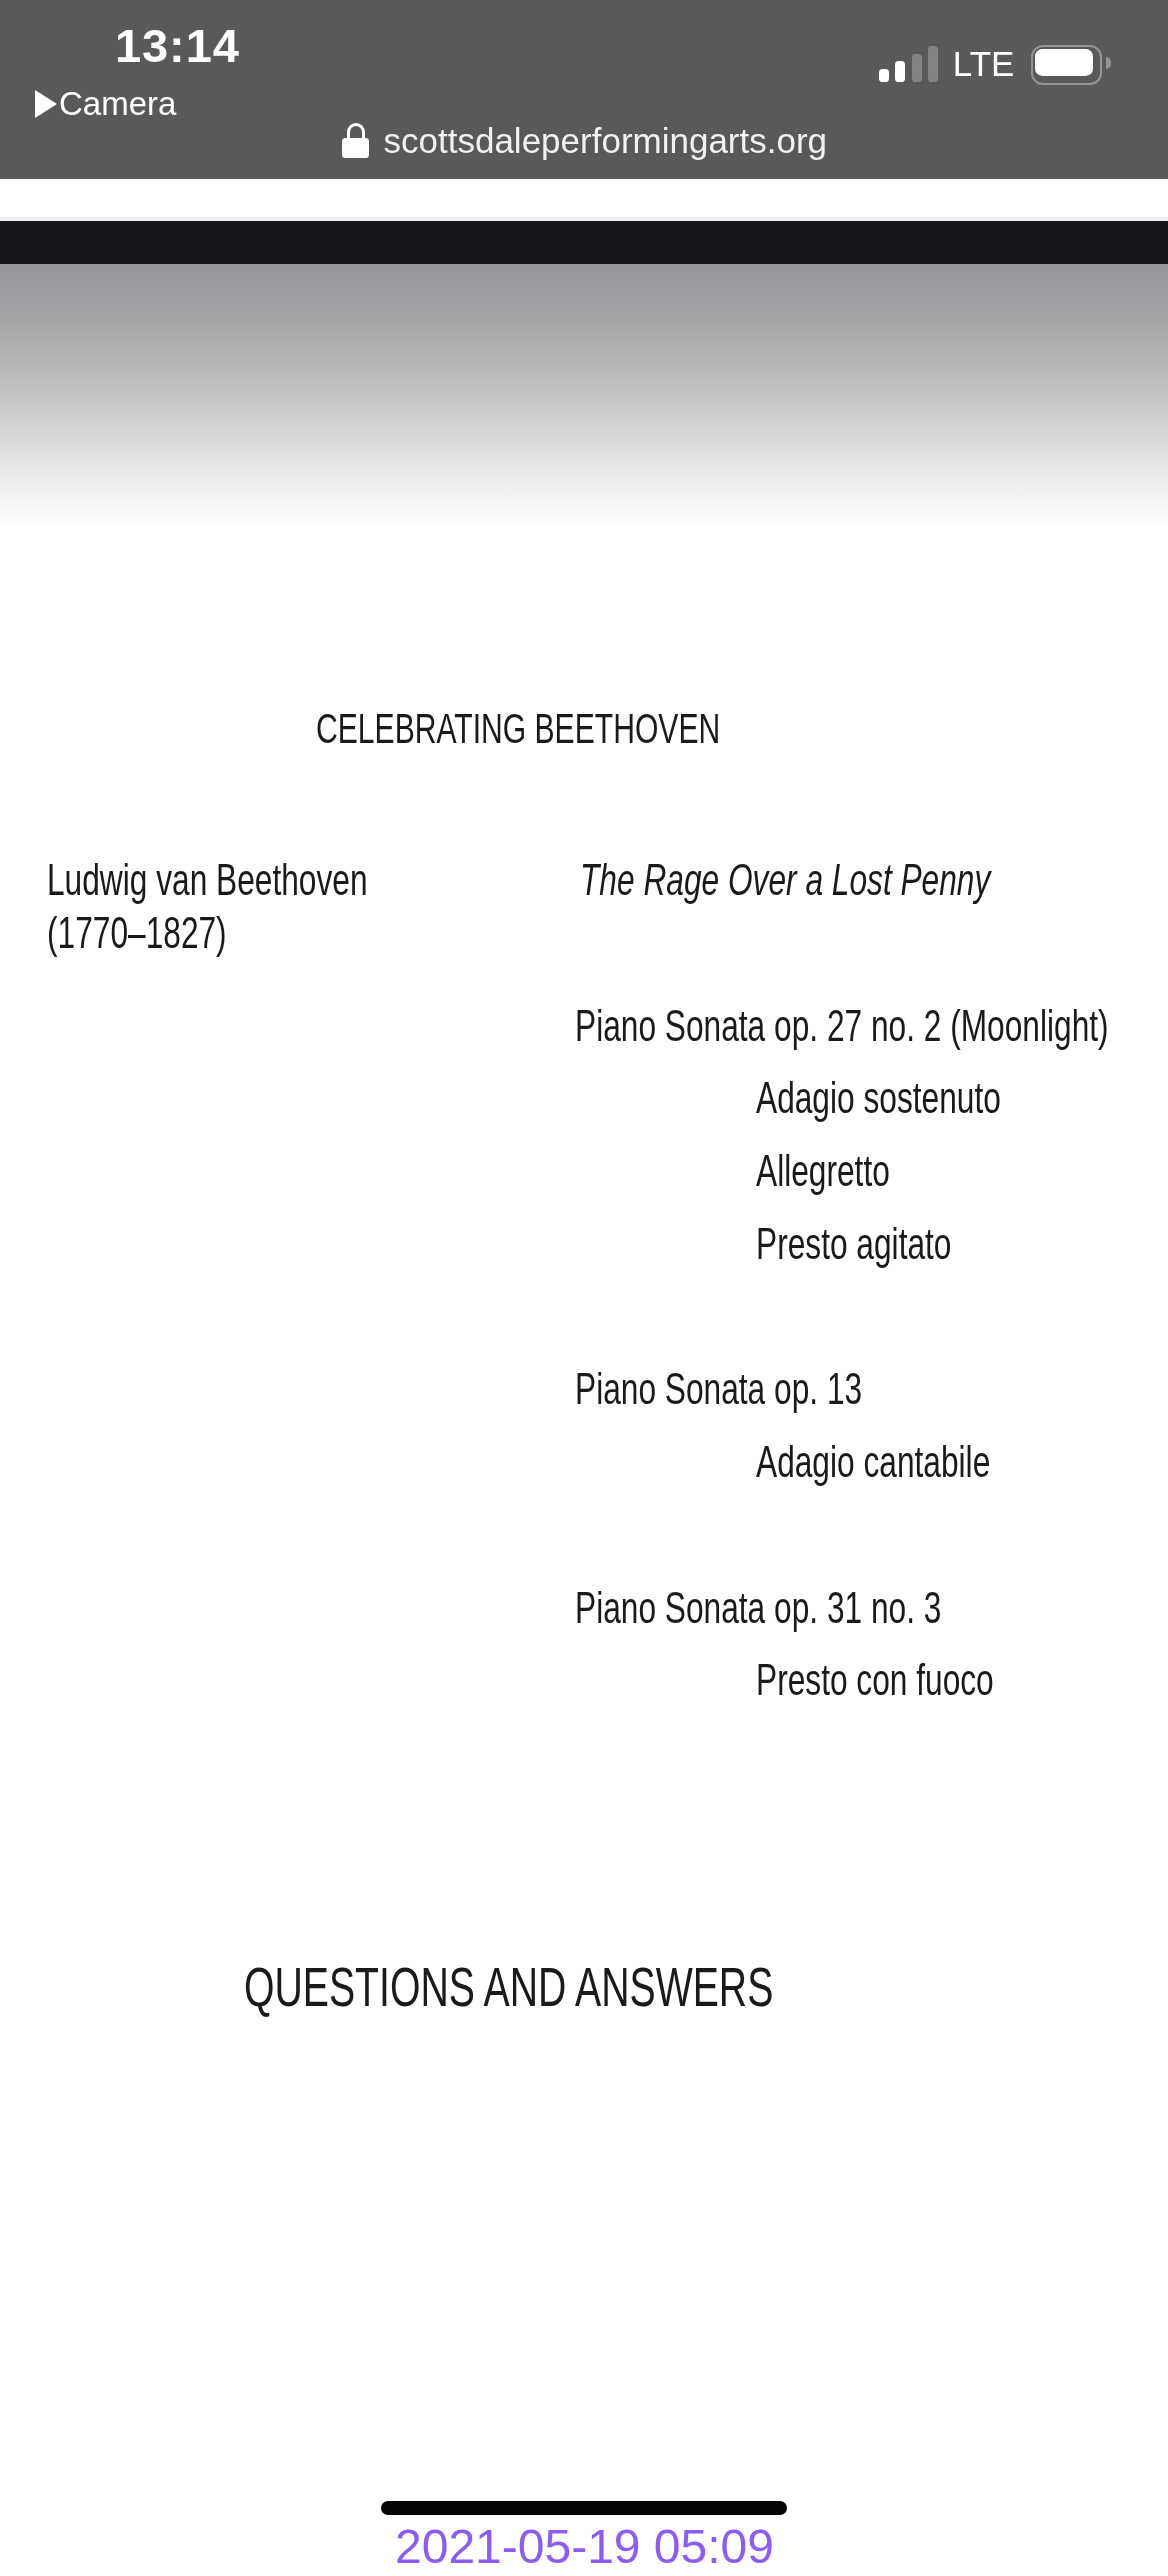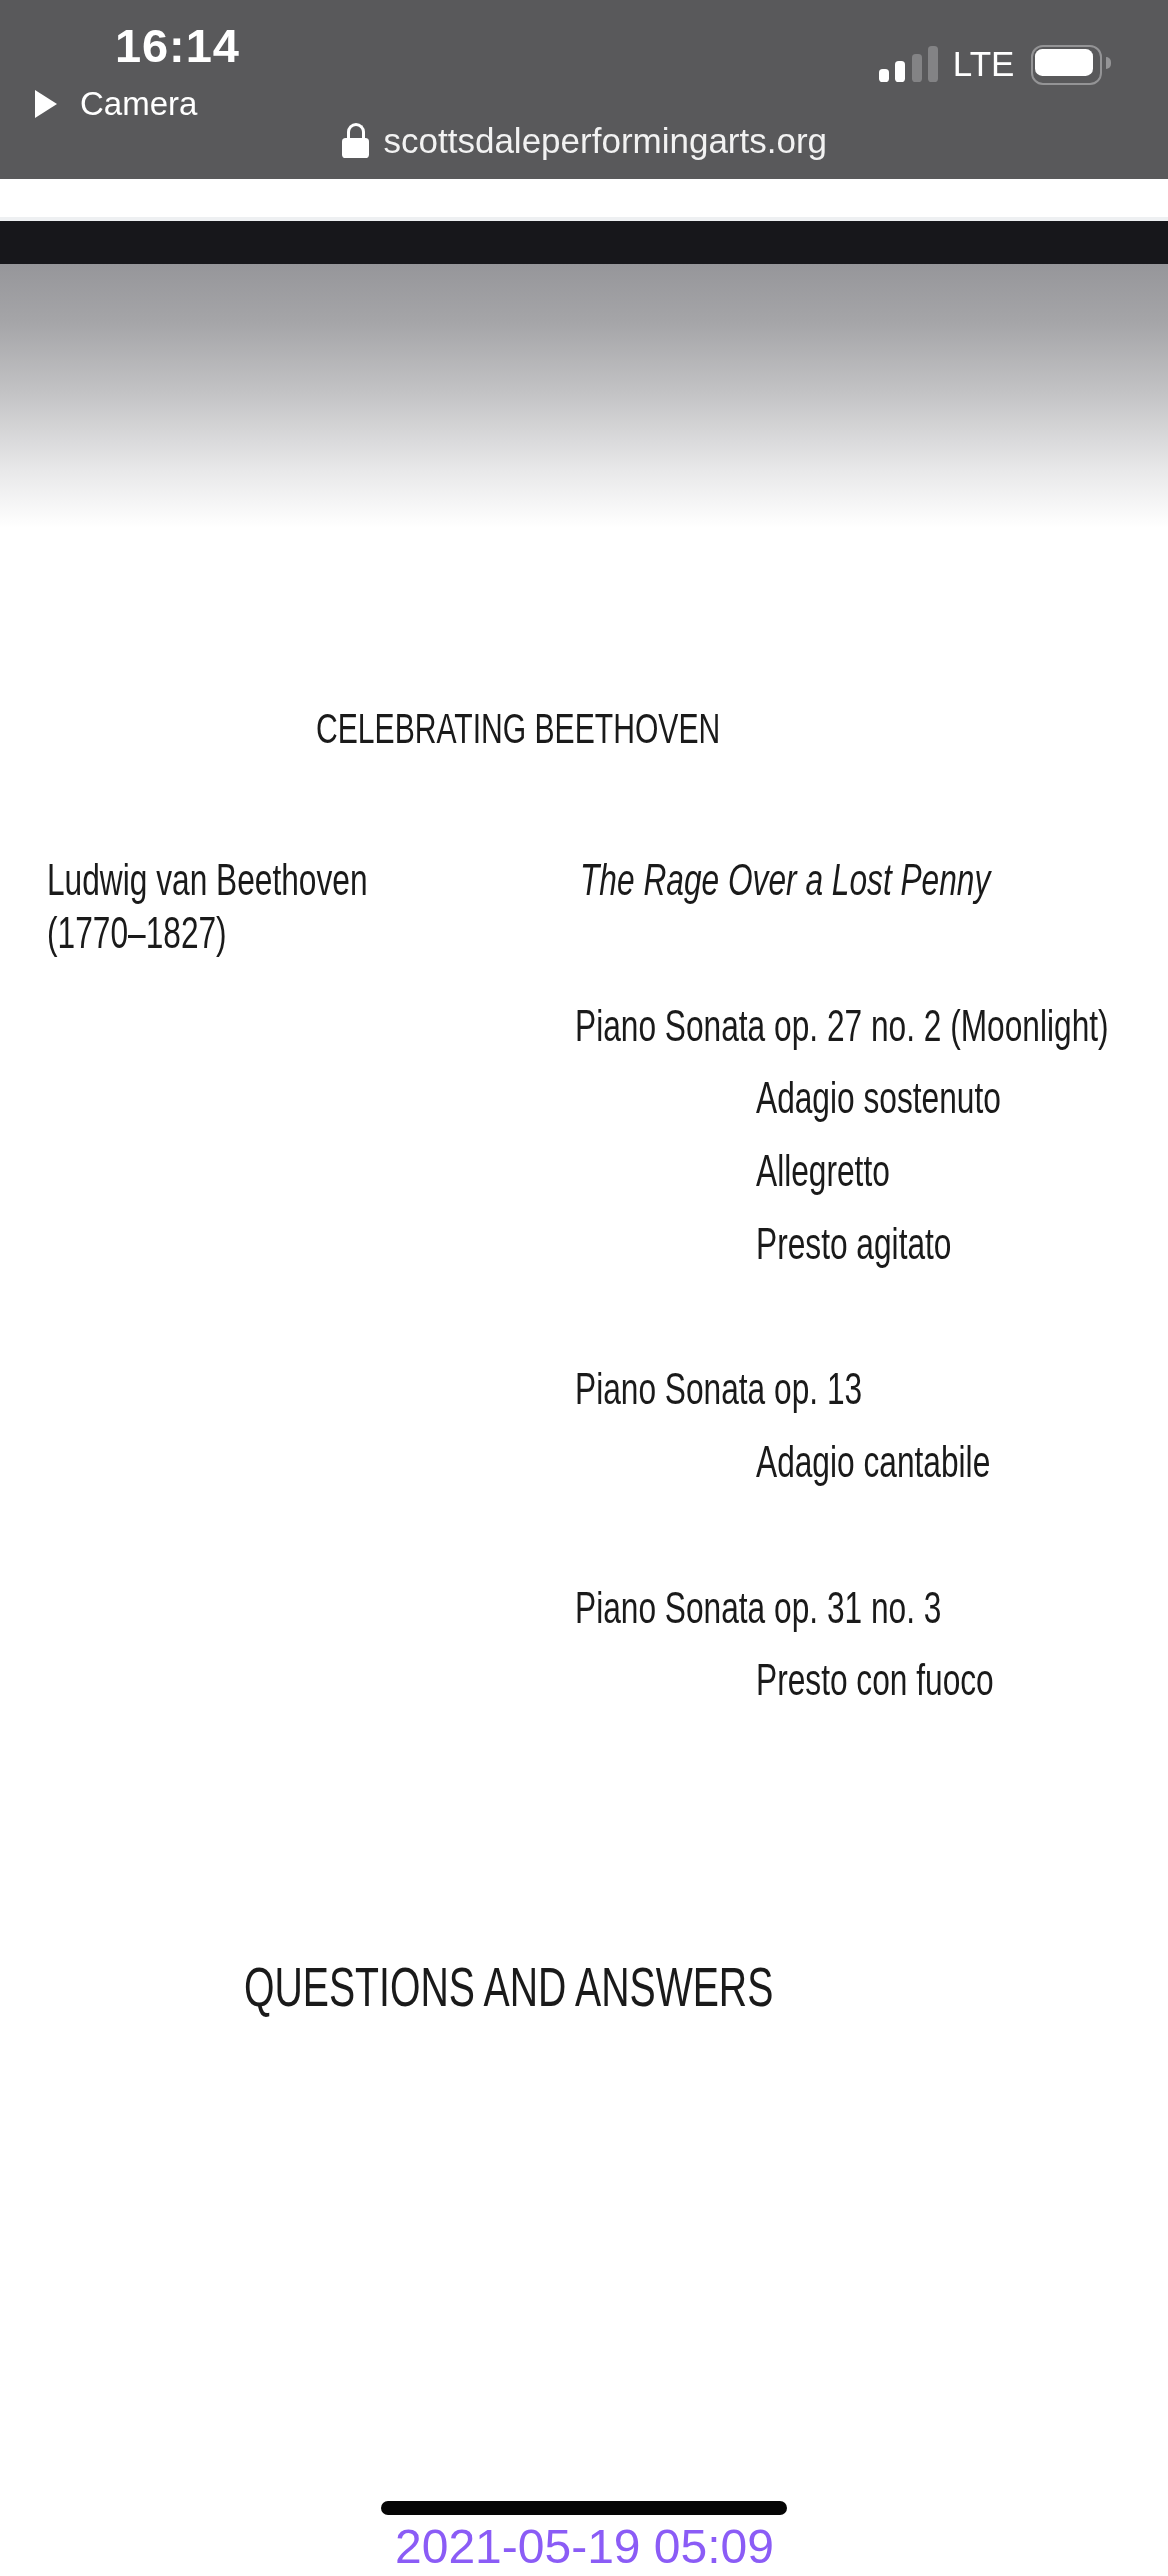--- a/index.html
+++ b/index.html
@@ -11,21 +11,21 @@
   .status-bar{
     position:absolute;left:0;top:0;width:1169px;height:179px;
     background:#59595b;color:#ffffff;
   }
   .sb-time{
     position:absolute;left:115px;top:20px;font-size:47px;line-height:51px;
     font-weight:700;letter-spacing:0.9px;color:#ffffff;
   }
   .back-camera{
     position:absolute;left:35px;top:84px;height:40px;
-    display:flex;align-items:center;gap:23px;color:#ffffff;
+    display:flex;align-items:center;gap:2px;color:#ffffff;
   }
   .back-tri{
     width:0;height:0;border-top:14.6px solid transparent;border-bottom:14.6px solid transparent;
     border-right:22px solid #ffffff;transform:rotate(180deg);
   }
   .back-label{font-size:33px;line-height:36px;}
   .sb-right{
     position:absolute;left:879px;top:36px;width:237px;height:55px;
     display:flex;align-items:center;
   }
@@ -81,21 +81,21 @@
     position:absolute;left:0;top:2523px;width:1169px;text-align:center;
     font-size:48px;line-height:47px;color:#8b5cf6;
   }
 </style>
 </head>
 <body>
 
 <div class="screen">
 
   <div class="status-bar">
-    <div class="sb-time">16:14</div>
+    <div class="sb-time">13:14</div>
 
     <div class="back-camera">
       <span class="back-tri"></span>
       <span class="back-label">Camera</span>
     </div>
 
     <div class="sb-right">
       <span class="sig">
         <span class="b1"></span>
           <span class="b2"></span>

